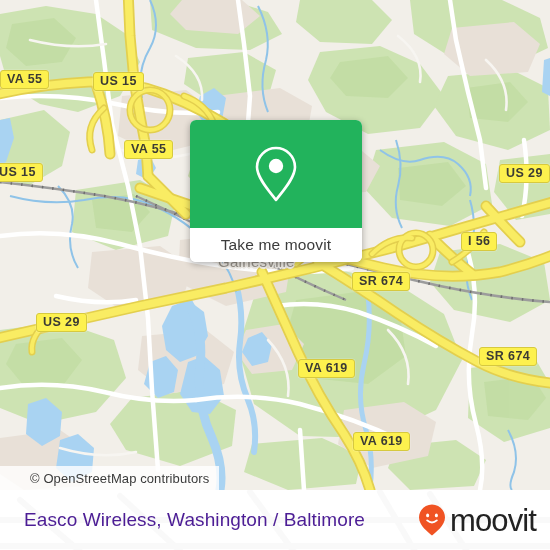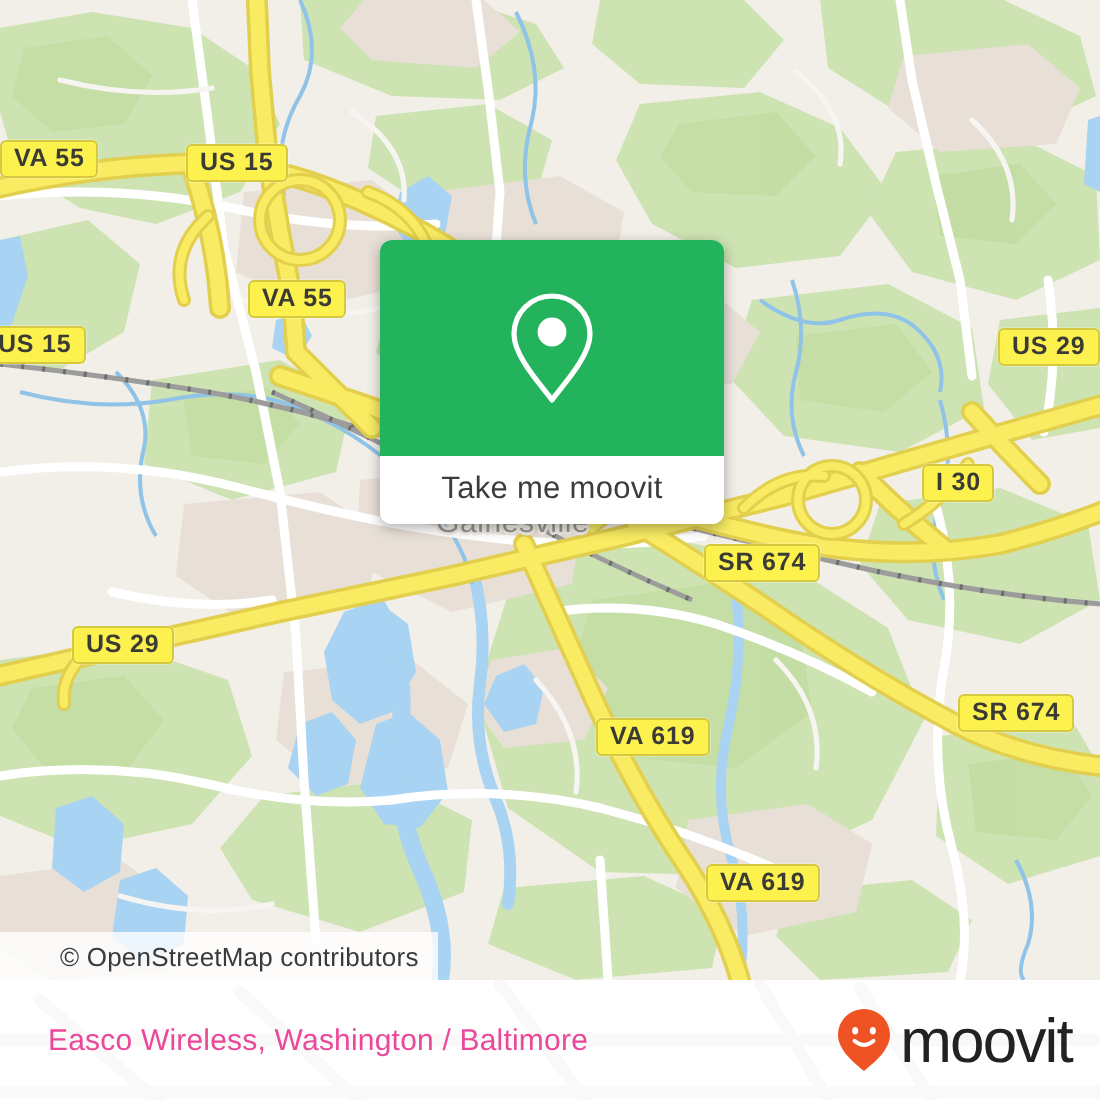--- a/index.html
+++ b/index.html
@@ -97,22 +97,22 @@
     pointer-events:none;
   }
   #footer-inner{
     position:relative;
     width:100%; height:100%;
     display:flex; align-items:center;
     justify-content:space-between;
     padding:0 14px 0 24px;
   }
   #footer-title{
-    color:#ec4899;
-    font-size:15px;
+    color:#4c1d95;
+    font-size:19px;
     letter-spacing:.1px;
     white-space:nowrap;
   }
   #brand{
     display:flex; align-items:center; gap:3px;
   }
   #brand-word{
     color:#222222;
     font-size:31px;
     letter-spacing:-.9px;
@@ -307,21 +307,21 @@
     </g>
   </svg>
 
   <div class="place-label" style="left:218px; top:253px;">Gainesville</div>
 
   <div class="shield" style="left:0px;   top:70px;">VA 55</div>
   <div class="shield" style="left:93px;  top:72px;">US 15</div>
   <div class="shield" style="left:124px; top:140px;">VA 55</div>
   <div class="shield" style="left:-8px;  top:163px;">US 15</div>
   <div class="shield" style="left:499px; top:164px;">US 29</div>
-  <div class="shield" style="left:461px; top:232px;">I 30</div>
+  <div class="shield" style="left:461px; top:232px;">I 56</div>
   <div class="shield" style="left:352px; top:272px;">SR 674</div>
   <div class="shield" style="left:36px;  top:313px;">US 29</div>
   <div class="shield" style="left:479px; top:347px;">SR 674</div>
   <div class="shield" style="left:298px; top:359px;">VA 619</div>
   <div class="shield" style="left:353px; top:432px;">VA 619</div>
 
   <div id="poi-card">
     <div id="card-head">
       <svg width="46" height="58" viewBox="0 0 46 58">
         <path d="M23 3 C12.5 3 4 11.5 4 22 C4 33.5 18 48 23 55 C28 48 42 33.5 42 22 C42 11.5 33.5 3 23 3 Z" fill="none" stroke="#ffffff" stroke-width="2.6" stroke-linejoin="round"></path>

